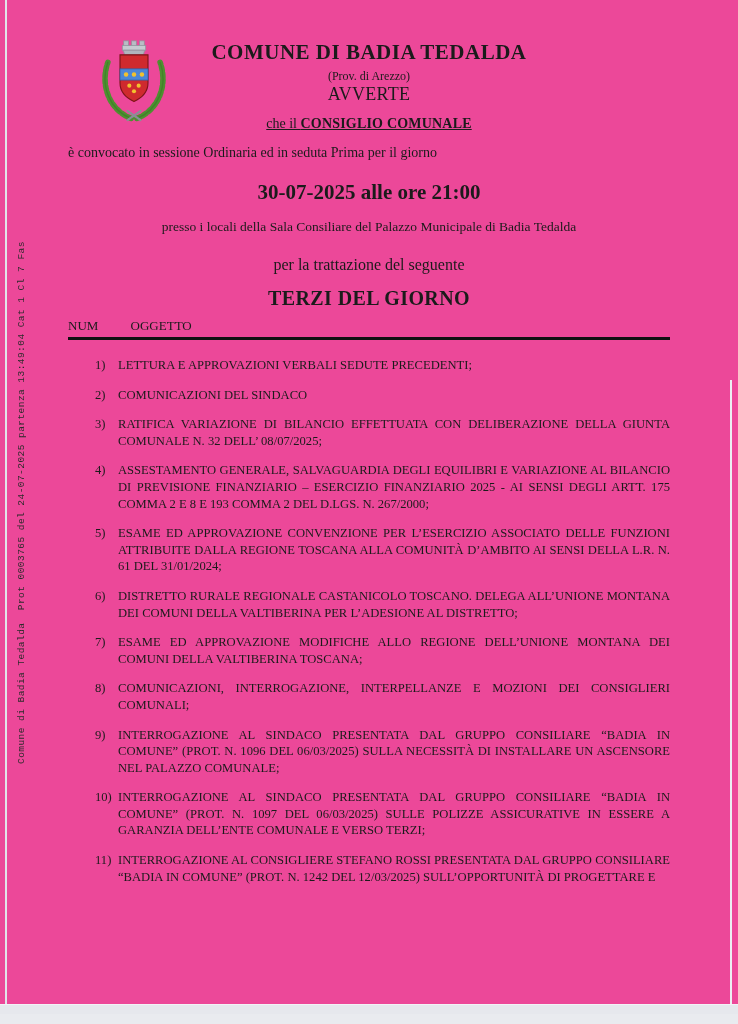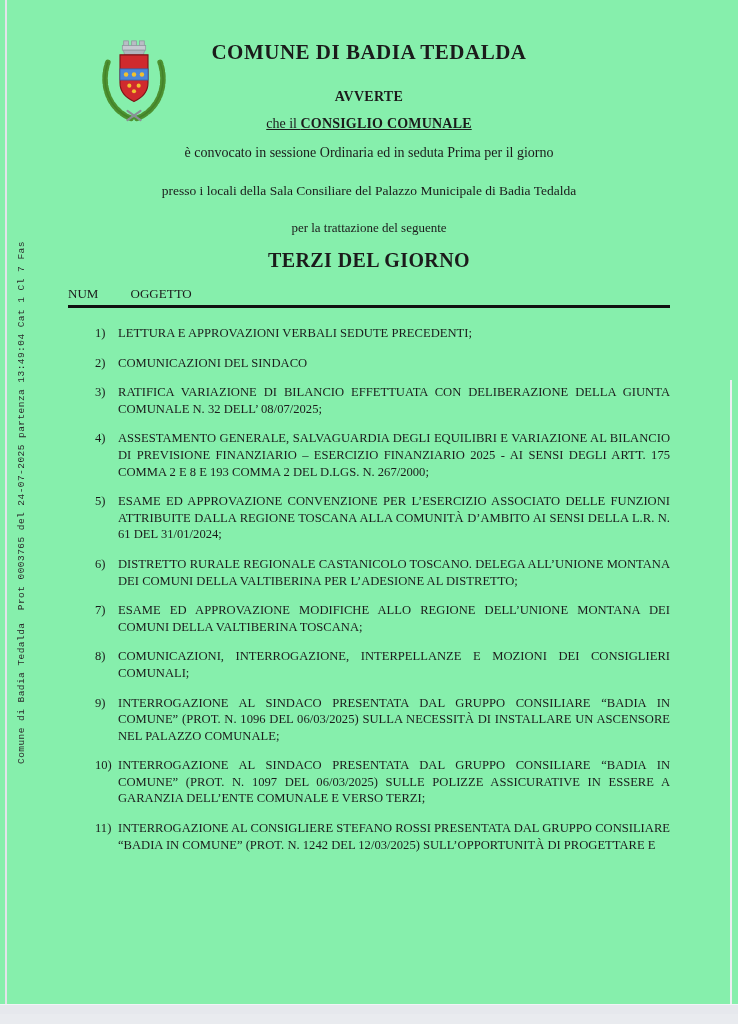--- a/index.html
+++ b/index.html
@@ -7,21 +7,21 @@
   body {
     background: #e9ebef;
     font-family: "Liberation Serif", "DejaVu Serif", serif;
     color: #1b1b1b;
     overflow: hidden;
   }
   .page {
     position: relative;
     width: 738px;
     height: 1014px;
-    background: #86efac;
+    background: #ec4899;
     overflow: hidden;
   }
   .edge-line-left {
     position: absolute; left: 5px; top: 0; bottom: 0; width: 2px;
     background: #e2e4ea;
   }
   .edge-line-right {
     position: absolute; right: 6px; top: 380px; bottom: 0; width: 2px;
     background: #eceef2;
   }
@@ -51,30 +51,30 @@
     position: absolute; left: 24px; top: -2px;
     width: 84px; height: 86px;
   }
   .municipality {
     font-size: 21px; font-weight: bold; letter-spacing: 0.5px;
     margin-top: 10px;
   }
   .province { font-size: 12px; margin-top: 4px; }
   .role-title { text-align: center; font-size: 14px; font-weight: bold; margin-top: 50px; letter-spacing: 0.3px; }
   .premise { font-size: 14px; margin-top: 24px; }
-  .announce { text-align: center; font-size: 14px; font-weight: bold; margin-top: 24px; letter-spacing: 0.3px; }
+  .announce { text-align: center; font-size: 18px; font-weight: normal; letter-spacing: 0.3px; }
   .council-line { text-align: center; font-size: 14px; margin-top: 11px; text-decoration: underline; }
   .council-line b { letter-spacing: 0.2px; }
-  .session-line { text-align: center; font-size: 14px; margin-top: 13px; }
+  .session-line { text-align: left; font-size: 14px; margin-top: 13px; }
   .meeting-datetime { text-align: center; font-size: 21px; font-weight: bold; margin-top: 19px; }
-  .venue-line { text-align: center; font-size: 13.5px; margin-top: 22px; }
-  .purpose-line { text-align: center; font-size: 13px; margin-top: 21px; }
+  .venue-line { text-align: center; font-size: 13.5px; margin-top: 14px; }
+  .purpose-line { text-align: center; font-size: 16px; margin-top: 21px; }
   .agenda-title { text-align: center; font-size: 20px; font-weight: bold; margin-top: 13px; letter-spacing: 0.4px; }
   .agenda-header {
-    margin-top: 14px;
+    margin-top: 8px;
     padding-bottom: 3px;
     border-bottom: 3px solid #111;
     font-size: 13px;
   }
   .agenda-header .col-subject { margin-left: 29px; }
   .agenda-list { margin-top: 17px; padding-left: 27px; }
   .agenda-item {
     display: flex;
     margin-bottom: 13px;
     font-size: 12.6px;
@@ -124,30 +124,32 @@
 
         <circle cx="36.5" cy="39" r="2.4" fill="#f2c22e"></circle>
         <circle cx="45" cy="39" r="2.4" fill="#f2c22e"></circle>
         <circle cx="53.5" cy="39" r="2.4" fill="#f2c22e"></circle>
 
         <circle cx="40" cy="51" r="2.2" fill="#f2c22e"></circle>
         <circle cx="50" cy="51" r="2.2" fill="#f2c22e"></circle>
         <circle cx="45" cy="57" r="2.2" fill="#f2c22e"></circle>
       </svg>
       <div class="municipality">COMUNE DI BADIA TEDALDA</div>
+      <div class="province">(Prov. di Arezzo)</div>
     </div>
 
 
 
     <div class="announce">AVVERTE</div>
 
     <div class="council-line"><span>che il </span><b>CONSIGLIO COMUNALE</b></div>
 
     <div class="session-line">è convocato in sessione Ordinaria ed in seduta Prima per il giorno</div>
 
+    <div class="meeting-datetime">30-07-2025 alle ore 21:00</div>
 
     <div class="venue-line">presso i locali della Sala Consiliare del Palazzo Municipale di Badia Tedalda</div>
 
     <div class="purpose-line">per la trattazione del seguente</div>
 
     <div class="agenda-title">TERZI DEL GIORNO</div>
 
     <div class="agenda-header">
       <span class="col-num">NUM</span>
       <span class="col-subject">OGGETTO</span>

